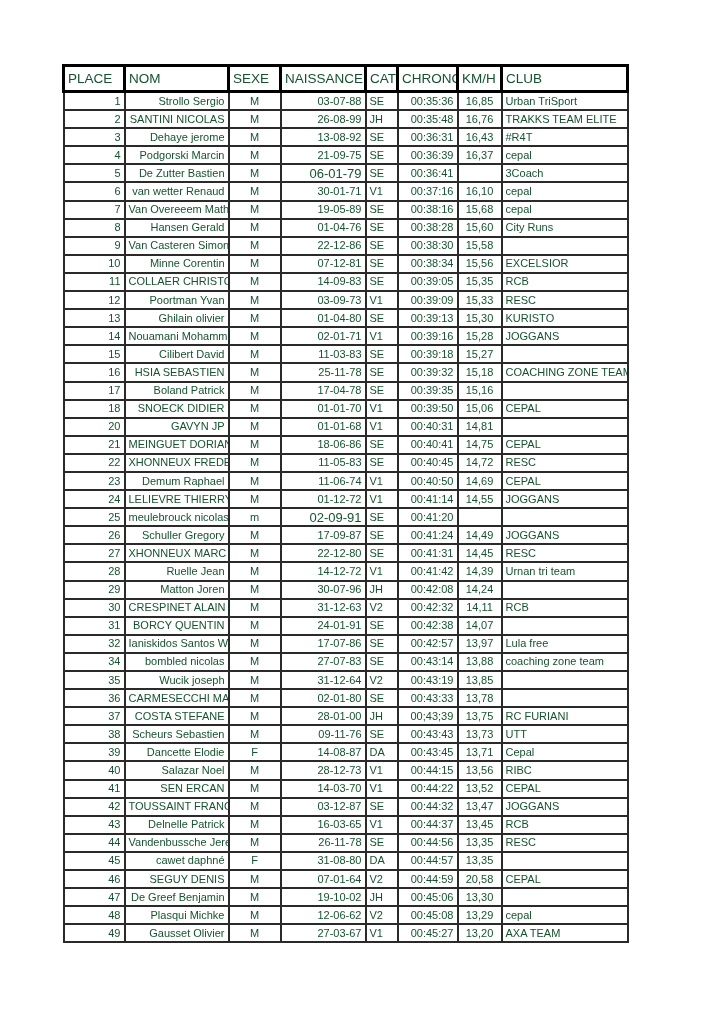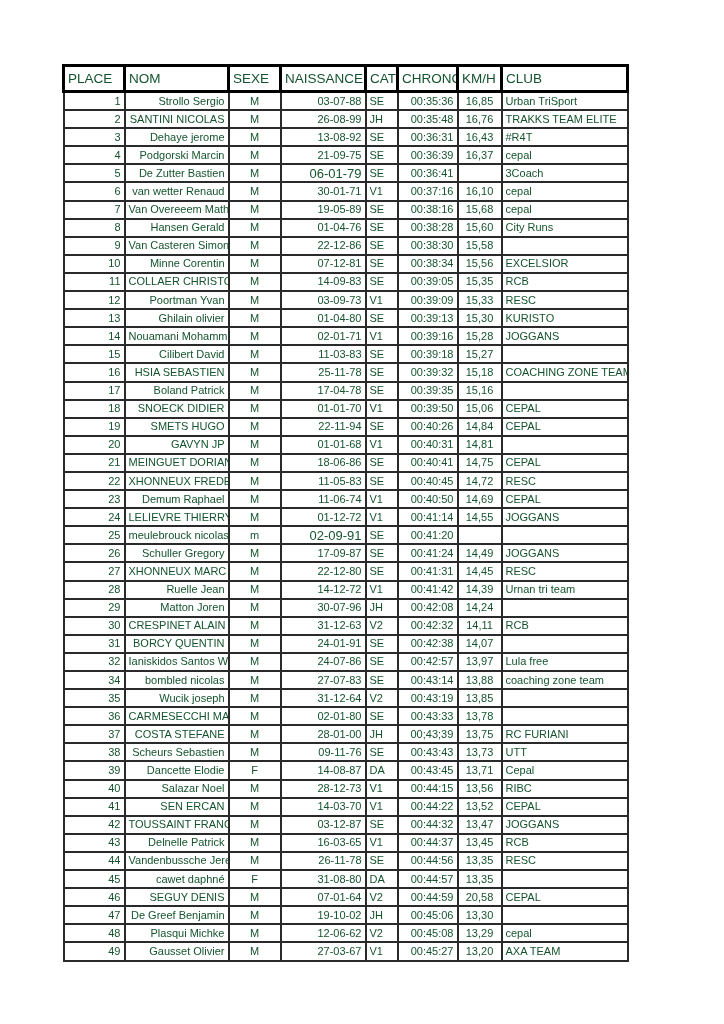--- a/index.html
+++ b/index.html
@@ -254,30 +254,20 @@
           <td class="td-place">18</td>
           <td class="td-nom">SNOECK DIDIER</td>
           <td class="td-sexe">M</td>
           <td class="td-naissance">01-01-70</td>
           <td class="td-cat">V1</td>
           <td class="td-chrono">00:39:50</td>
           <td class="td-kmh">15,06</td>
           <td class="td-club">CEPAL</td>
         </tr>
         <tr>
-          <td class="td-place">19</td>
-          <td class="td-nom">SMETS HUGO</td>
-          <td class="td-sexe">M</td>
-          <td class="td-naissance">22-11-94</td>
-          <td class="td-cat">SE</td>
-          <td class="td-chrono">00:40:26</td>
-          <td class="td-kmh">14,84</td>
-          <td class="td-club">CEPAL</td>
-        </tr>
-        <tr>
           <td class="td-place">20</td>
           <td class="td-nom">GAVYN JP</td>
           <td class="td-sexe">M</td>
           <td class="td-naissance">01-01-68</td>
           <td class="td-cat">V1</td>
           <td class="td-chrono">00:40:31</td>
           <td class="td-kmh">14,81</td>
           <td class="td-club"></td>
         </tr>
         <tr>
@@ -387,21 +377,21 @@
           <td class="td-naissance">24-01-91</td>
           <td class="td-cat">SE</td>
           <td class="td-chrono">00:42:38</td>
           <td class="td-kmh">14,07</td>
           <td class="td-club"></td>
         </tr>
         <tr>
           <td class="td-place">32</td>
           <td class="td-nom">Ianiskidos Santos William</td>
           <td class="td-sexe">M</td>
-          <td class="td-naissance">24-07-86</td>
+          <td class="td-naissance">17-07-86</td>
           <td class="td-cat">SE</td>
           <td class="td-chrono">00:42:57</td>
           <td class="td-kmh">13,97</td>
           <td class="td-club">Lula free</td>
         </tr>
         <tr>
           <td class="td-place">34</td>
           <td class="td-nom">bombled nicolas</td>
           <td class="td-sexe">M</td>
           <td class="td-naissance">27-07-83</td>

